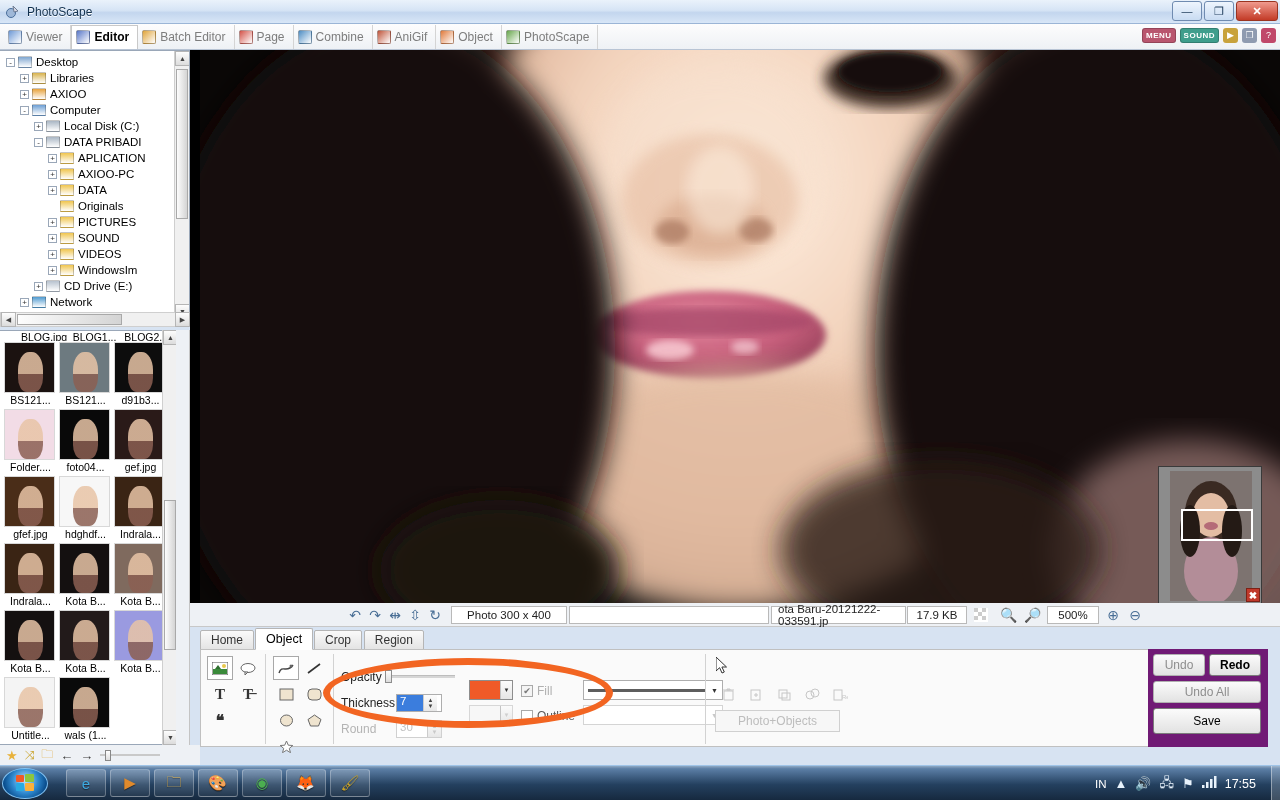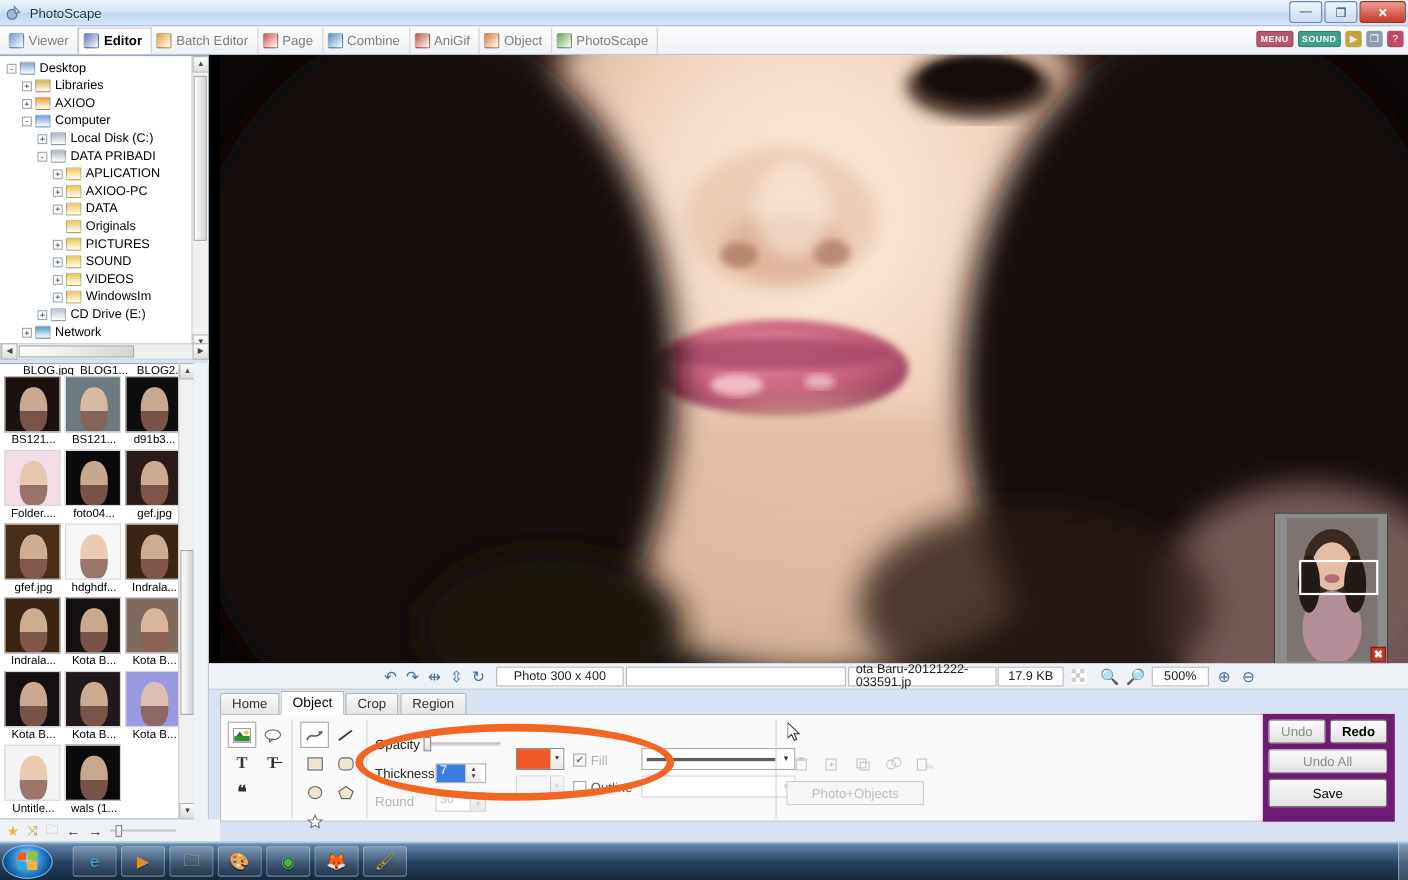--- a/index.html
+++ b/index.html
@@ -754,14 +754,31 @@
       <div class="tbitem">
         <span style="font-size: 15px; color: rgb(76, 175, 80); text-shadow: rgba(0, 0, 0, 0.5) 0px 1px 1px;">◉</span>
       </div>
       <div class="tbitem">
         <span style="font-size: 15px; color: rgb(232, 112, 26); text-shadow: rgba(0, 0, 0, 0.5) 0px 1px 1px;">🦊</span>
       </div>
       <div class="tbitem">
         <span style="font-size: 15px; color: rgb(201, 162, 39); text-shadow: rgba(0, 0, 0, 0.5) 0px 1px 1px;">🖌</span>
       </div>
     </div>
+  <div id="tray">
+    <span>IN</span>
+    <span class="trayico">▲</span>
+    <span class="trayico">🔊</span>
+    <span class="trayico">🖧</span>
+    <span class="trayico">⚑</span>
+    <span class="trayico">
+      <svg width="15" height="12">
+          <rect x="0" y="9" width="2.5" height="3" fill="#e8f2fb"></rect>
+          <rect x="4" y="6" width="2.5" height="6" fill="#e8f2fb"></rect>
+          <rect x="8" y="3" width="2.5" height="9" fill="#e8f2fb"></rect>
+          <rect x="12" y="0" width="2.5" height="12" fill="#e8f2fb"></rect>
+        </svg>
+    </span>
+    <span id="clock">17:55</span>
+    <span style="width:6px;"></span>
+  </div>
   <div id="showdesktop"></div>
 </div>
 
 </body></html>

